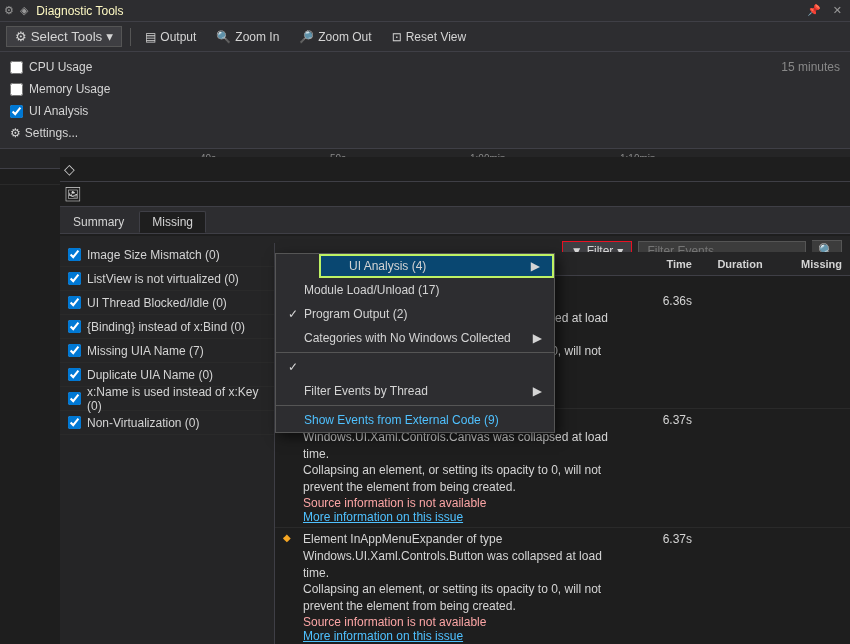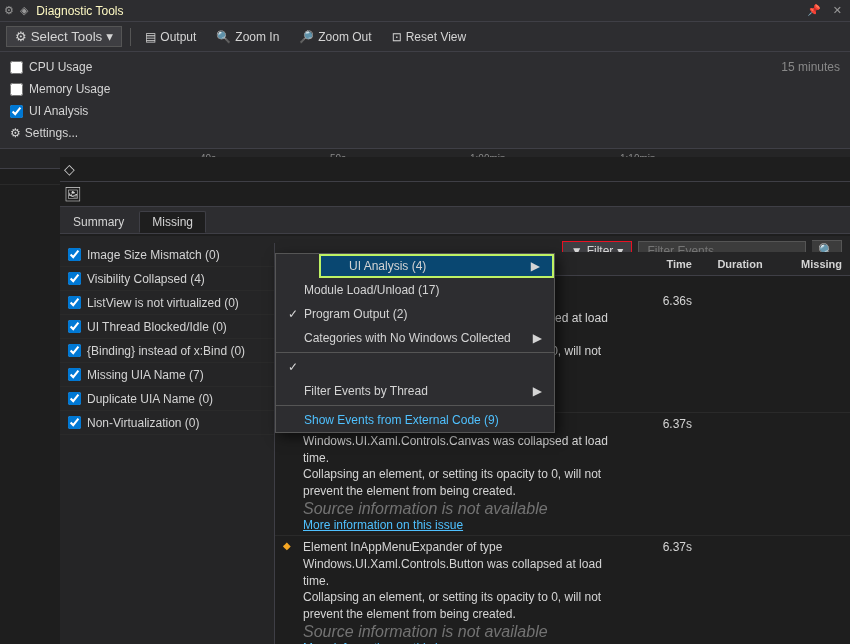--- a/index.html
+++ b/index.html
@@ -220,21 +220,21 @@
     .event-icon {
       width: 16px;
       margin-right: 4px;
       margin-top: 1px;
       font-size: 10px;
       flex-shrink: 0;
     }
     .event-content { flex: 1; min-width: 0; }
     .event-text { color: #d4d4d4; font-size: 12px; line-height: 1.4; }
     .event-link { color: #4fc1ff; cursor: pointer; text-decoration: underline; font-size: 12px; }
-    .event-italic { color: #737373; font-style: italic; font-size: 16px; }
+    .event-italic { color: #fca5a5; font-size: 12px; }
     .event-time { width: 70px; text-align: right; color: #d4d4d4; font-size: 12px; padding-top: 1px; }
     .event-duration { width: 80px; text-align: right; color: #d4d4d4; font-size: 12px; }
     .event-thread { width: 70px; text-align: right; color: #d4d4d4; font-size: 12px; }
     .diamond-orange { color: #f5a623; font-size: 10px; }
     .sidebar-item {
       display: flex;
       align-items: center;
       gap: 6px;
       padding: 3px 8px;
       height: 24px;
@@ -432,41 +432,41 @@
 
   </div>
 
   <div style="position:absolute;left:60px;top:243px;width:215px;background:#252526;border-right:1px solid #3f3f46;bottom:0;z-index:8;">
     <div class="sidebar-item">
       <input type="checkbox" checked="" style="">
       <span class="sidebar-label">Image Size Mismatch (0)</span>
     </div>
     <div class="sidebar-item">
       <input type="checkbox" checked="" style="">
-      <span class="sidebar-label">Visibility Collapsed (4)</span>
-    </div>
-    <div class="sidebar-item">
-      <input type="checkbox" checked="" style="">
       <span class="sidebar-label">ListView is not virtualized (0)</span>
     </div>
     <div class="sidebar-item">
       <input type="checkbox" checked="" style="">
       <span class="sidebar-label">UI Thread Blocked/Idle (0)</span>
     </div>
     <div class="sidebar-item">
       <input type="checkbox" checked="" style="">
       <span class="sidebar-label">{Binding} instead of x:Bind (0)</span>
     </div>
     <div class="sidebar-item">
       <input type="checkbox" checked="" style="">
       <span class="sidebar-label">Missing UIA Name (7)</span>
     </div>
     <div class="sidebar-item">
       <input type="checkbox" checked="" style="">
       <span class="sidebar-label">Duplicate UIA Name (0)</span>
+    </div>
+    <div class="sidebar-item">
+      <input type="checkbox" checked="" style="">
+      <span class="sidebar-label">x:Name is used instead of x:Key (0)</span>
     </div>
     <div class="sidebar-item">
       <input type="checkbox" checked="" style="">
       <span class="sidebar-label">Non-Virtualization (0)</span>
     </div>
   </div>
 
   <div class="dropdown-menu" style="top:253px;left:275px;">
     <div class="dropdown-item active-item">
       <span class="check"></span>

